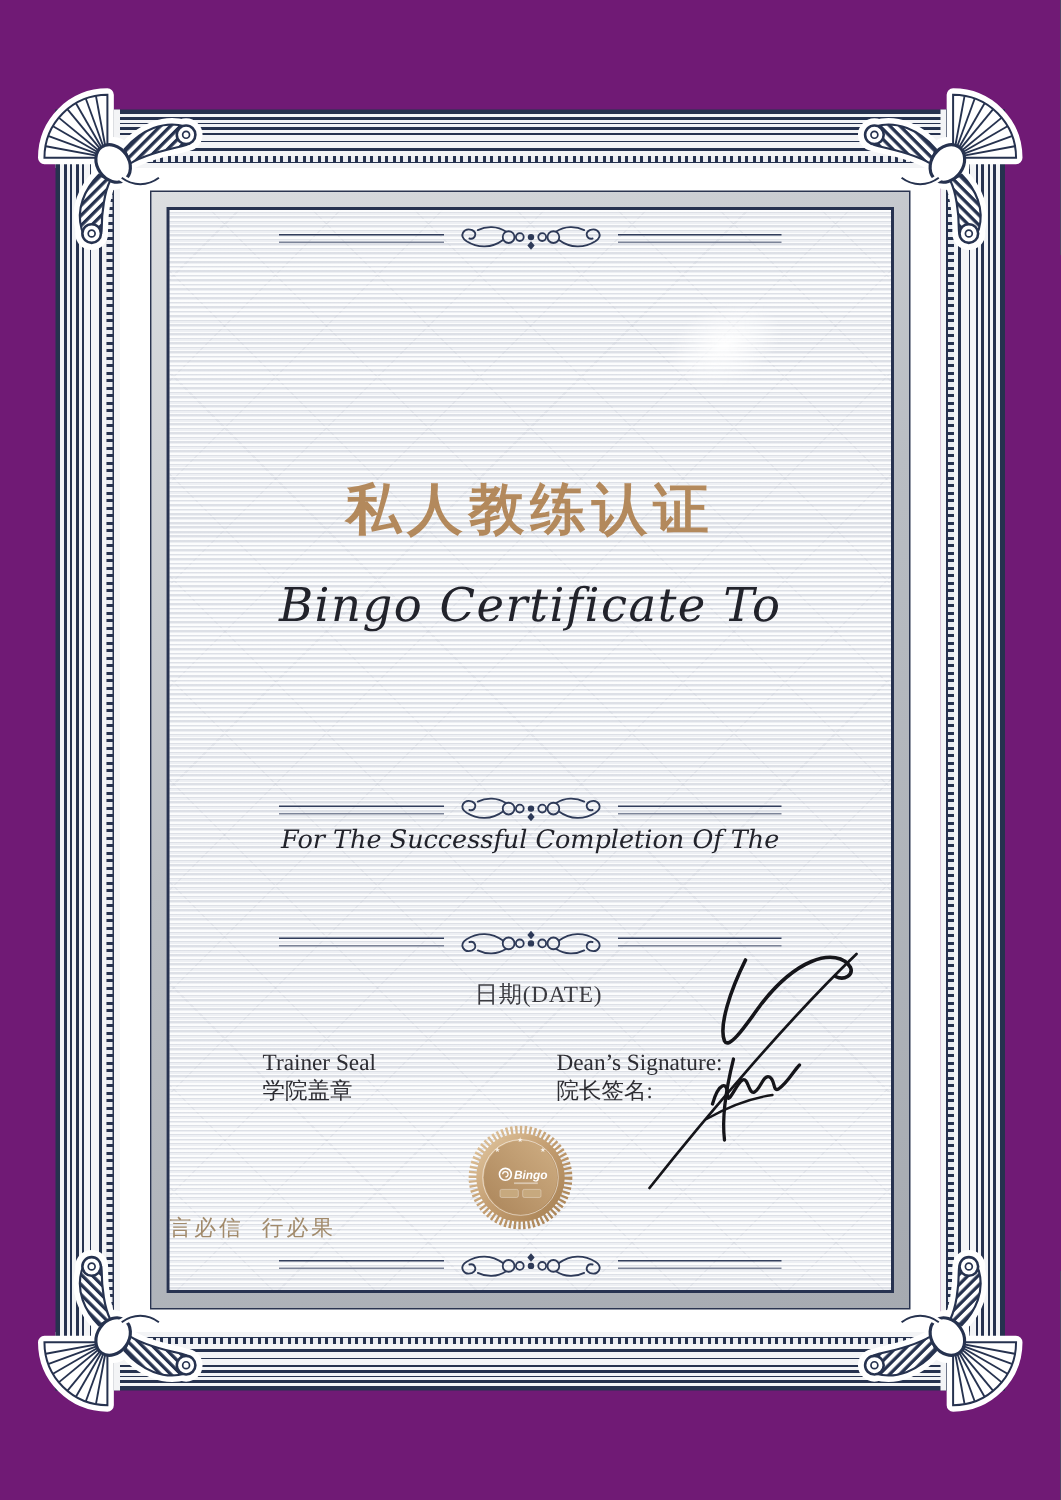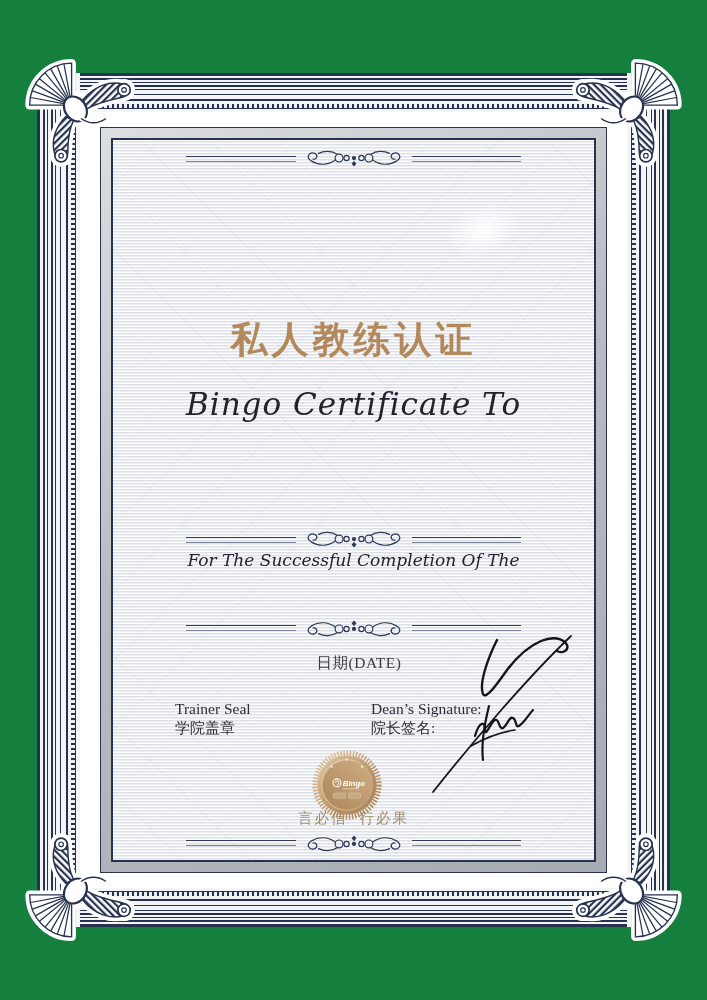--- a/index.html
+++ b/index.html
@@ -1,18 +1,18 @@
 <!DOCTYPE html>
 <html><head>
 <meta charset="utf-8">
 <style>
   html,body{margin:0;padding:0;background:#10182e;}
   .page{
     position:relative;width:707px;height:1000px;margin:0 auto;overflow:hidden;
-    background:#15803d;
+    background:#701a75;
     font-family:"Liberation Serif","DejaVu Serif",serif;
   }
   
   .band{position:absolute;}
   .band-top{left:37px;right:37px;top:73px;height:39px;
     background:linear-gradient(to bottom,
       #26324f 0 3px,#f3f4f6 3px 5px,#26324f 5px 7px,#f3f4f6 7px 9px,#26324f 9px 10px,
       #f3f4f6 10px 12px,#26324f 12px 14px,#f3f4f6 14px 16px,#26324f 16px 17px,
       #f3f4f6 17px 21px,#26324f 21px 22px,#f3f4f6 22px 26px,#26324f 26px 28px,
       #f3f4f6 28px 31px,#e3e5ea 31px 35px,#26324f 35px 36px,#f3f4f6 36px 39px);}
@@ -87,21 +87,21 @@
   .date-label{position:absolute;left:0;right:0;top:513px;text-align:center;
     font-size:15.5px;color:#3a3a40;letter-spacing:.5px;
     font-family:"Liberation Serif","DejaVu Serif",serif;padding-left:11px;}
   .block{position:absolute;top:560px;font-size:15.5px;line-height:1.2;color:#2d2d33;}
   .block .zh{font-family:Liberation Serif, serif;font-size:15px;}
   .block-college{left:62px;}
   .block-dean{left:258px;}
   .signature{position:absolute;left:314px;top:486px;width:152px;height:168px;}
   
   .seal{position:absolute;left:198px;top:598px;width:72px;height:72px;margin-top:11px;}
-  .motto{position:absolute;left:0;right:0;top:669px;text-align:center;white-space:pre;
+  .motto{position:absolute;left:0;right:0;top:669px;white-space:pre;
     font-family:"Liberation Sans","DejaVu Sans",sans-serif;
     font-size:14.5px;letter-spacing:2px;color:#a18a6b;}
   .hidden-defs{position:absolute;width:0;height:0;overflow:hidden;}
 </style>
 </head>
 <body>
 
 <svg class="hidden-defs" aria-hidden="true">
   <defs>
     <pattern id="hatch" width="5" height="5" patternUnits="userSpaceOnUse" patternTransform="rotate(45)">

